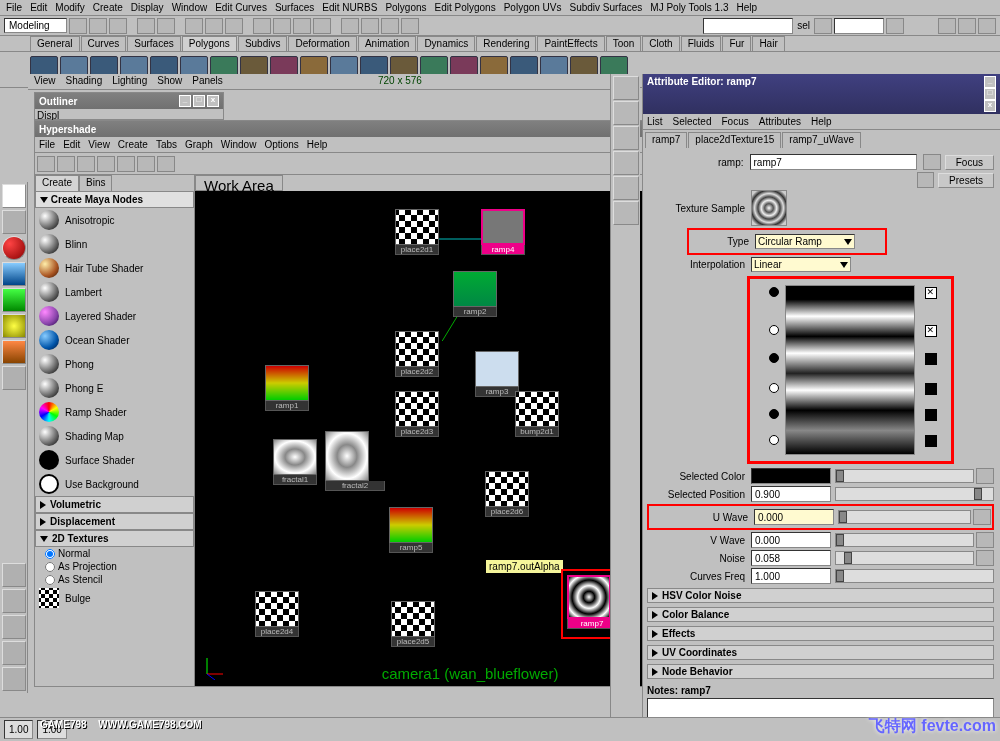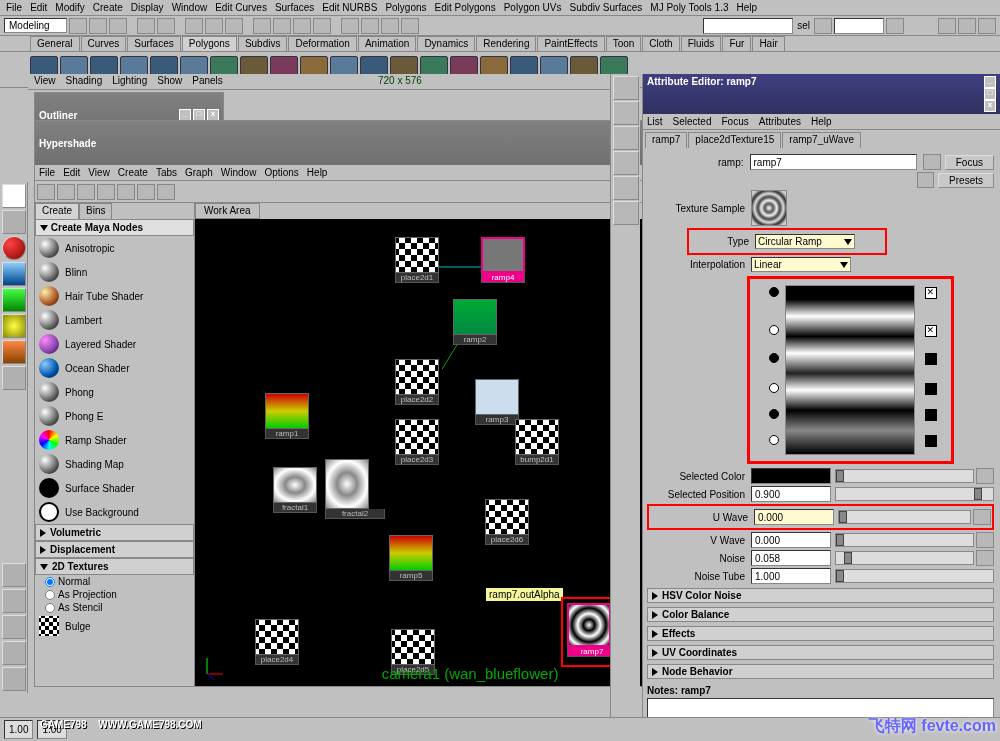--- a/index.html
+++ b/index.html
@@ -17,21 +17,21 @@
 
 .shelftabs { background: #c0c0c0; display: flex; border-bottom: 1px solid #888; height: 16px; padding-left:30px; }
 .shelftab { padding: 1px 6px; border: 1px solid #888; border-bottom: none; background: #c0c0c0; font-size: 10px; margin-right:1px; }
 .shelftab.active { background: #d0d0d0; }
 .shelf { background: #c0c0c0; height: 36px; display: flex; align-items: center; gap: 2px; padding: 2px 30px; border-bottom: 1px solid #888; }
 .shelficon { width: 28px; height: 28px; background: #4060a0; border: 1px solid #334; border-radius: 2px; }
 .shelficon.s1{background:#3a5a7a}.shelficon.s2{background:#5a7a9a}.shelficon.s3{background:#6a5a3a}
 .shelficon.s4{background:#3a7a5a}.shelficon.s5{background:#7a3a5a}.shelficon.s6{background:#8a6a3a}
 
 
-.wintitle { background: linear-gradient(#808080,#707070); color: #fff; font-size: 10px; padding: 16px 4px; display:flex; justify-content:space-between; align-items:center; font-weight:bold; }
+.wintitle { background: linear-gradient(#808080,#707070); color: #fff; font-size: 10px; padding: 2px 4px; display:flex; justify-content:space-between; align-items:center; font-weight:bold; }
 .wintitle .winbtns { display:flex; gap:2px; }
 .winbtn { width:12px; height:12px; background:#c0c0c0; border:1px solid #fff; font-size:8px; text-align:center; line-height:8px; }
 
 
 .lefttools { position:absolute; left:0; top:108px; width:28px; bottom:24px; background:#c0c0c0; border-right:1px solid #888; display:flex; flex-direction:column; gap:2px; padding:2px; }
 .ltool { width:24px; height:24px; background:#b0b0b0; border:1px outset #ddd; }
 .ltool.sphere{background:radial-gradient(circle at 30% 30%,#f44,#800);border-radius:50%}
 .ltool.cone{background:linear-gradient(#8cf,#048)}
 .ltool.pyr{background:linear-gradient(#4f4,#080)}
 .ltool.ring{background:radial-gradient(circle,#ff4,#880)}
@@ -67,21 +67,21 @@
 .swatch.ramp{background:conic-gradient(red,yellow,lime,cyan,blue,magenta,red)}
 .swatch.black{background:#000}
 .swatch.hollow{background:#fff;border:2px solid #000}
 .hsSub { font-weight:bold; padding:2px 4px; background:#d0d0d0; border:1px solid #888; display:flex; align-items:center; gap:4px; }
 .tri { width:0;height:0;border-left:4px solid transparent;border-right:4px solid transparent;border-top:6px solid #000; display:inline-block; }
 .radio { display:flex; align-items:center; gap:3px; padding:1px 10px; font-size:10px; }
 .radio input{width:10px;height:10px}
 
 .hsRight { flex:1; position:relative; display:flex; flex-direction:column; }
 .workTabBar { height:16px; display:flex; }
-.workTab { padding:1px 8px; border:1px solid #888; font-size:10px; background:#c0c0c0; }
+.workTab { padding:1px 8px; border:1px solid #888; font-size:15px; background:#c0c0c0; }
 .workArea { flex:1; background:#000; position:relative; overflow:hidden; }
 
 
 .node { position:absolute; width:44px; }
 .nodeSwatch { width:44px; height:36px; background:#333; border:1px solid #666; }
 .nodeLbl { font-size:8px; color:#bbb; text-align:center; background:#333; border:1px solid #555; border-top:none; }
 .node.sel .nodeSwatch { border:2px solid #e08; }
 .node.sel .nodeLbl { background:#e08; color:#fff; }
 .ns-place { background:repeating-conic-gradient(#000 0 25%,#fff 0 50%) 50%/12px 12px; }
 .ns-ramp { background:linear-gradient(#c00,#cc0,#0c0); }
@@ -623,21 +623,21 @@
       </div>
       <div class="attrRow">
         <div class="attrLabel">Noise</div>
         <input class="attrInput" value="0.058" style="">
         <div class="slider">
             <div class="thumb" style="left:6%"></div>
           </div>
         <span class="tbtn" style="margin-left:2px"></span>
       </div>
       <div class="attrRow">
-        <div class="attrLabel">Noise Tube</div>
+        <div class="attrLabel">Curves Freq</div>
         <input class="attrInput" value="1.000" style="">
         <div class="slider">
             <div class="thumb" style="left:0"></div>
           </div>
       </div>
 
       <div class="section">
           <div class="sectionHdr">
             <span class="triR"></span>
             <span>HSV Color Noise</span>

